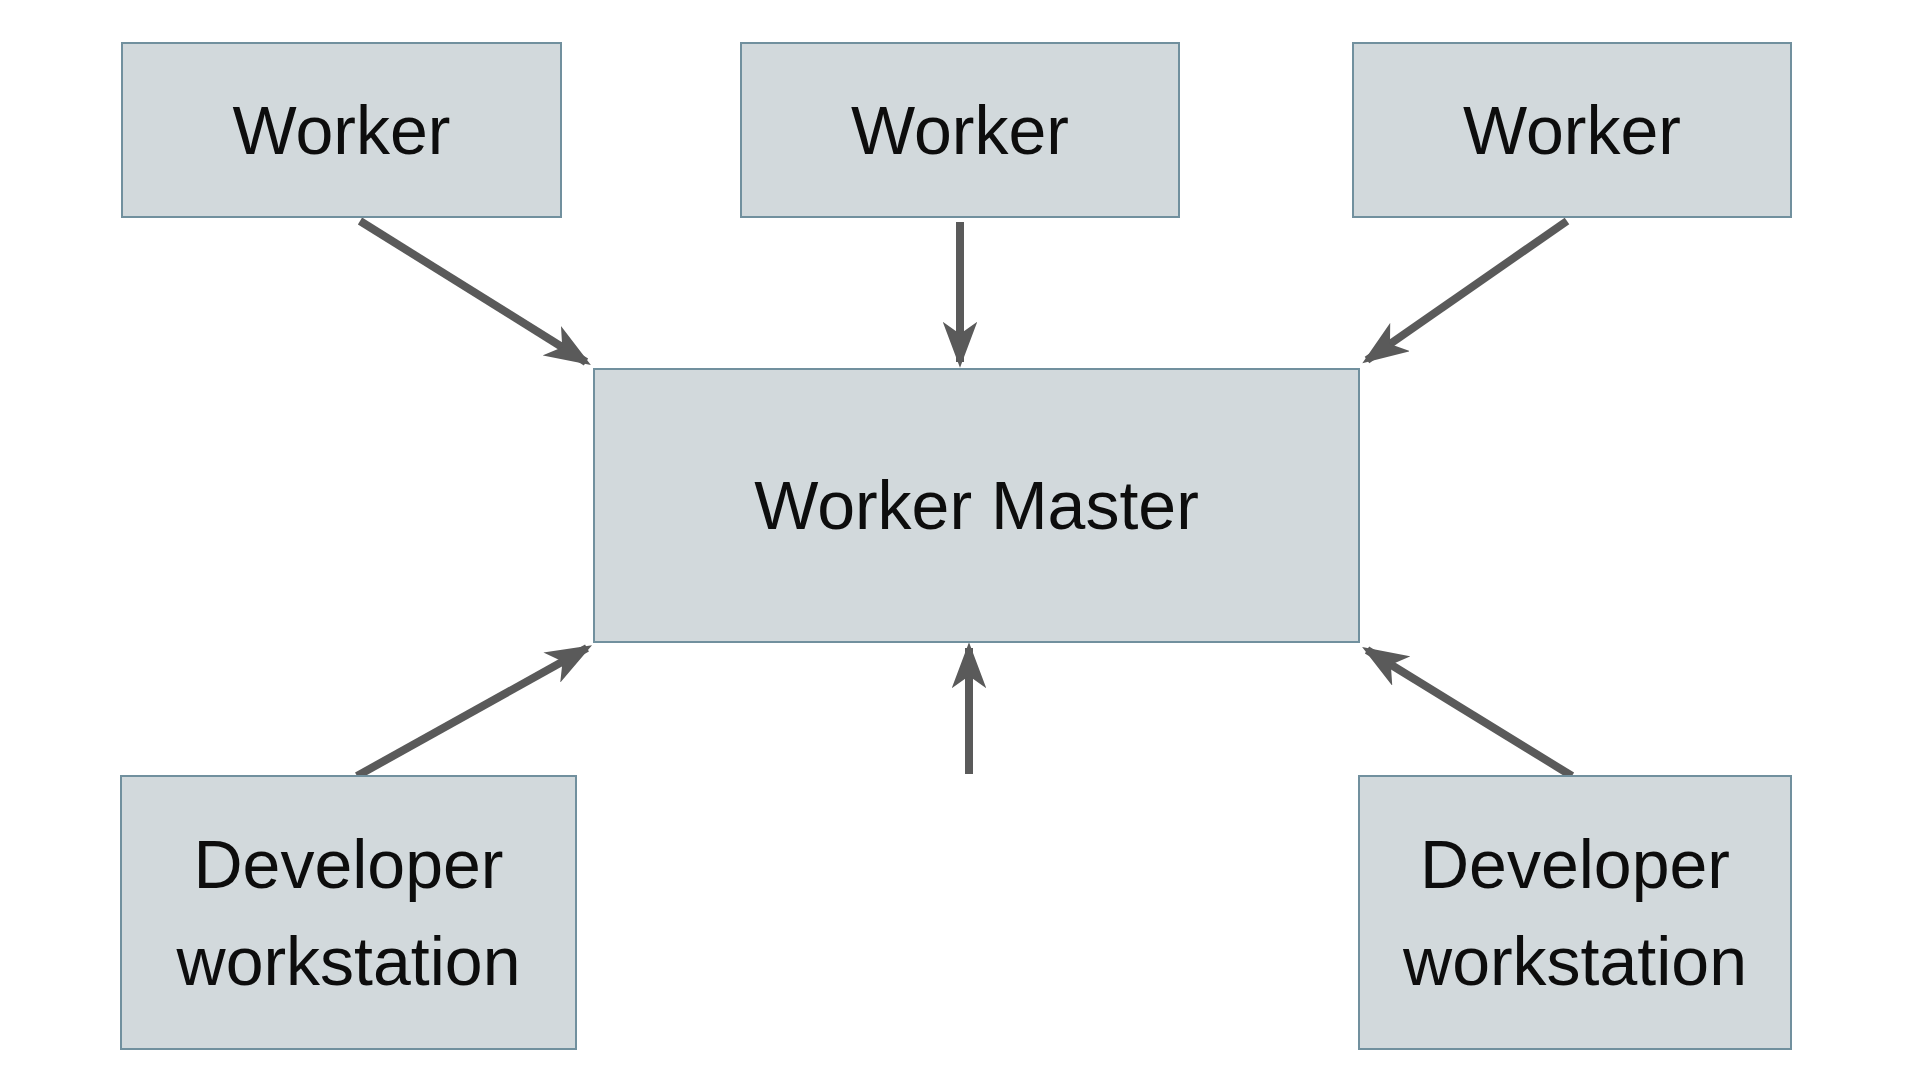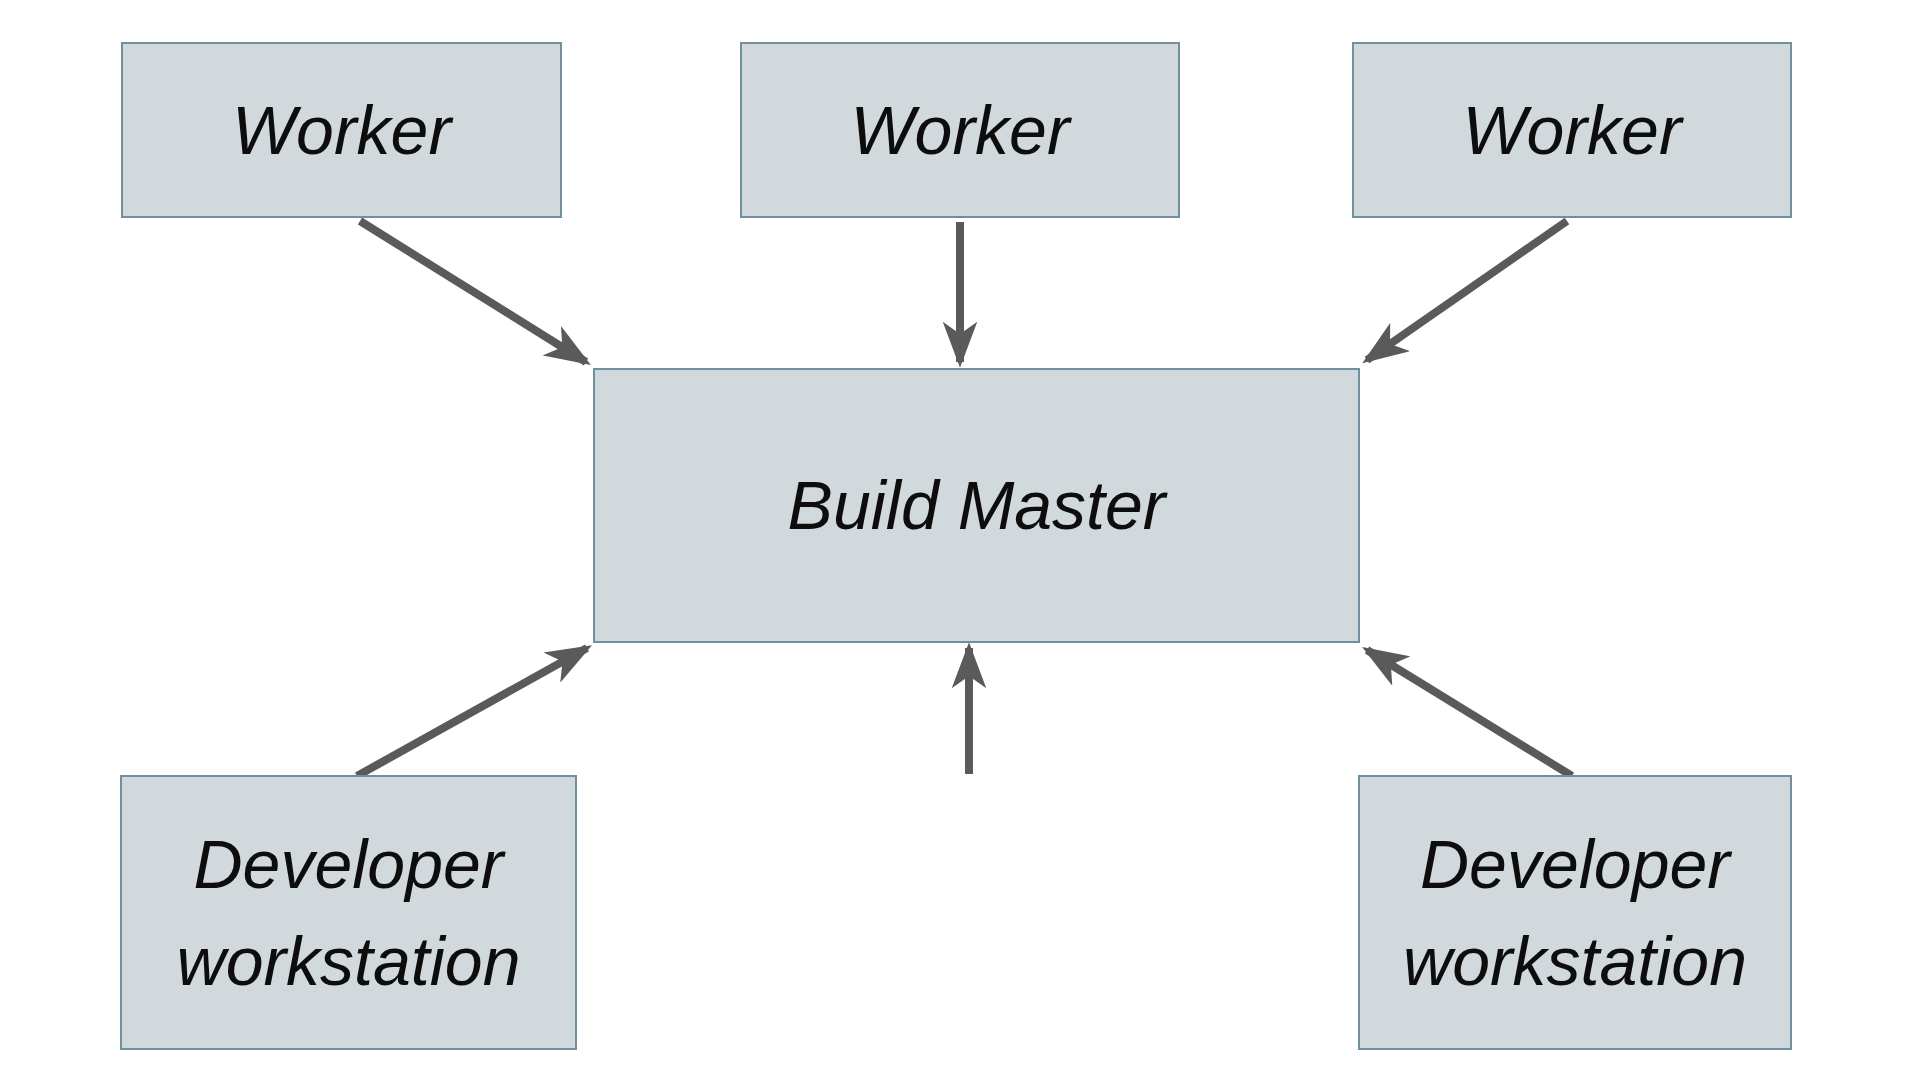--- a/index.html
+++ b/index.html
@@ -7,21 +7,20 @@
     padding: 0;
     background: #ffffff;
   }
   .canvas {
     position: relative;
     width: 1910px;
     height: 1054px;
     background: var(--bg, #ffffff);
     font-family: "Liberation Sans", sans-serif;
     overflow: hidden;
-    font-style: italic;
   }
   .arrow-layer {
     position: absolute;
     left: 0;
     top: 0;
     width: 1910px;
     height: 1090px;
     pointer-events: none;
   }
   .node {
@@ -77,21 +76,21 @@
 
   <div class="node n-worker-2">
     <span>Worker</span>
   </div>
 
   <div class="node n-worker-3">
     <span>Worker</span>
   </div>
 
   <div class="node n-build-master">
-    <span>Build Master</span>
+    <span>Worker Master</span>
   </div>
 
   <div class="node n-dev-left">
     <span>Developer workstation</span>
   </div>
 
 
   <div class="node n-dev-right">
     <span>Developer workstation</span>
   </div>

